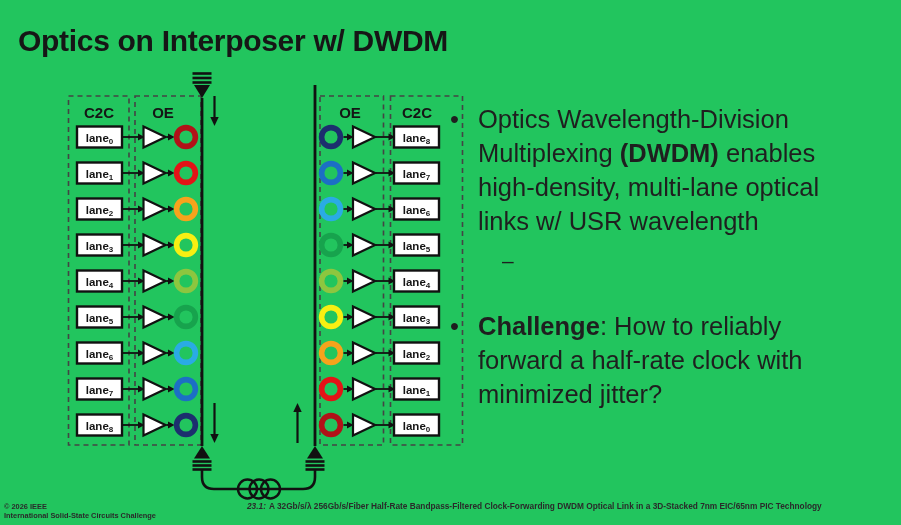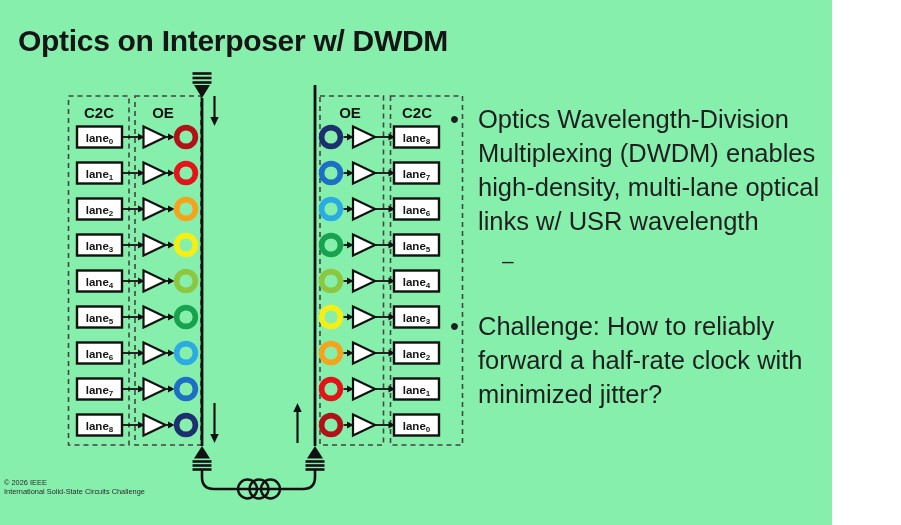--- a/index.html
+++ b/index.html
@@ -1,34 +1,34 @@
 <!DOCTYPE html>
 <html><head>
 <meta charset="utf-8">
 <style>
   html,body{margin:0;padding:0;background:#ffffff;}
   body{font-family:"Liberation Sans", sans-serif; color:#1c1c1c;}
-  .slide{position:relative;width:832px;height:525px;background:#86efac;overflow:hidden;}
+  .slide{position:relative;width:901px;height:525px;background:#22c55e;overflow:hidden;}
 
   .slide-title{position:absolute;left:18px;top:24px;margin:0;font-size:30px;font-weight:700;
     letter-spacing:-0.3px;color:#161616;white-space:nowrap;}
 
   #diagram-svg{position:absolute;left:0;top:0;width:901px;height:525px;}
   #diagram-svg text{font-family:"Liberation Sans", sans-serif;}
 
   .bullets{position:absolute;left:444px;top:102px;width:420px;font-size:25.5px;line-height:34px;color:#1f1f1f;}
   .b-row{display:flex;align-items:flex-start;}
   .b-row .marker{flex:0 0 34px;width:34px;padding-left:6px;box-sizing:border-box;}
   .b-row .b-text{flex:1;}
   .b-row.sub{padding-left:58px;margin-top:8px;font-size:21px;line-height:29px;}
   .b-row.sub .marker{flex:0 0 28px;width:28px;padding-left:0;}
   .b-row.sub + .b-row{margin-top:34px;}
-  .seg-bold{font-weight:400;text-align:center;}
-
-  .footer-copyright{position:absolute;left:4px;top:478px;font-size:7.4px;font-weight:400;
+  .seg-bold{font-weight:700;text-align:center;}
+
+  .footer-copyright{position:absolute;left:4px;top:502px;font-size:7.4px;font-weight:700;
     line-height:9.4px;color:#2a2a2a;}
   .footer-citation{position:absolute;left:247px;top:501px;font-size:8.3px;font-weight:700;
     color:#2a2a2a;white-space:nowrap;}
   .footer-citation .cit-num{font-style:italic;margin-right:3px;}
 </style>
 </head>
 <body>
 
 <div class="slide">
   <h1 class="slide-title">Optics on Interposer w/ DWDM</h1>
@@ -224,13 +224,16 @@
         <span class="marker">•</span>
         <div class="b-text"><span class="seg-bold">Challenge</span><span>: How to reliably forward a half-rate clock with minimized jitter?</span></div>
       </div>
     </div>
 
   <div class="footer-copyright">
     <div>© 2026 IEEE</div>
     <div>International Solid-State Circuits Challenge</div>
   </div>
 
+  <div class="footer-citation">
+    <span class="cit-num">23.1:</span><span class="cit-title">A 32Gb/s/λ 256Gb/s/Fiber Half-Rate Bandpass-Filtered Clock-Forwarding DWDM Optical Link in a 3D-Stacked 7nm EIC/65nm PIC Technology</span>
+  </div>
 </div>
 
 </body></html>

